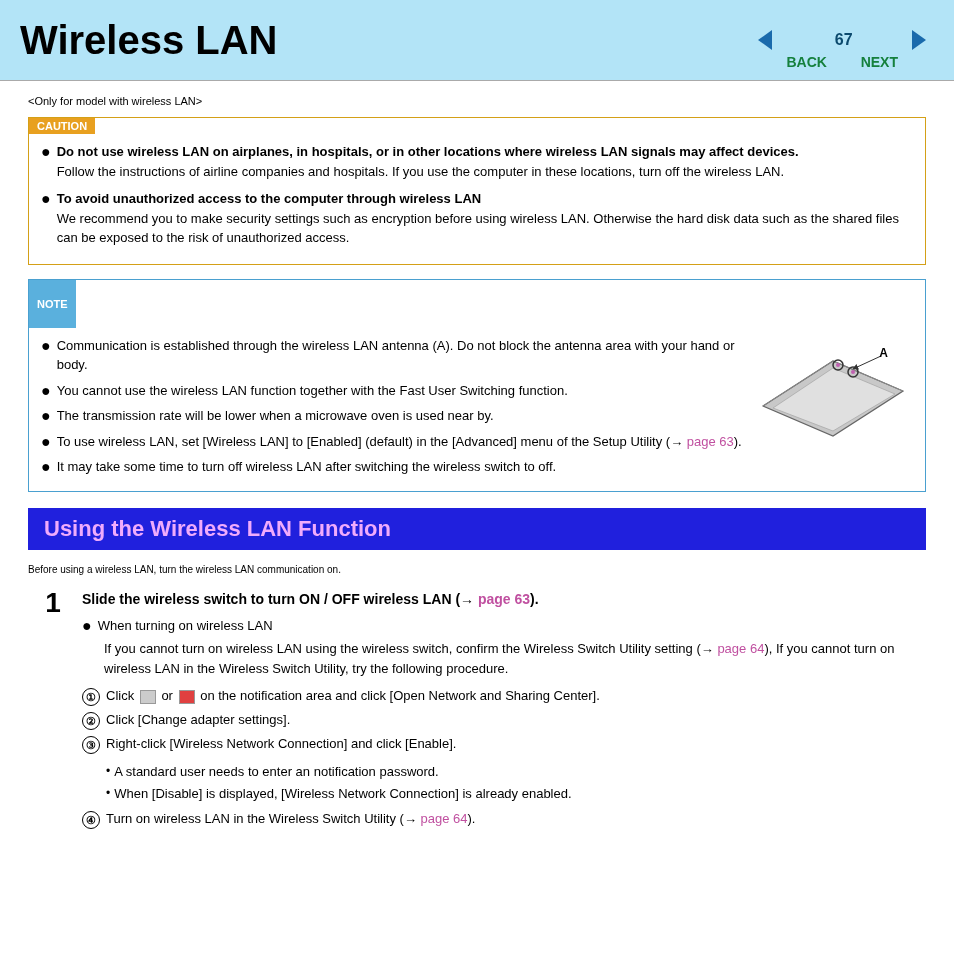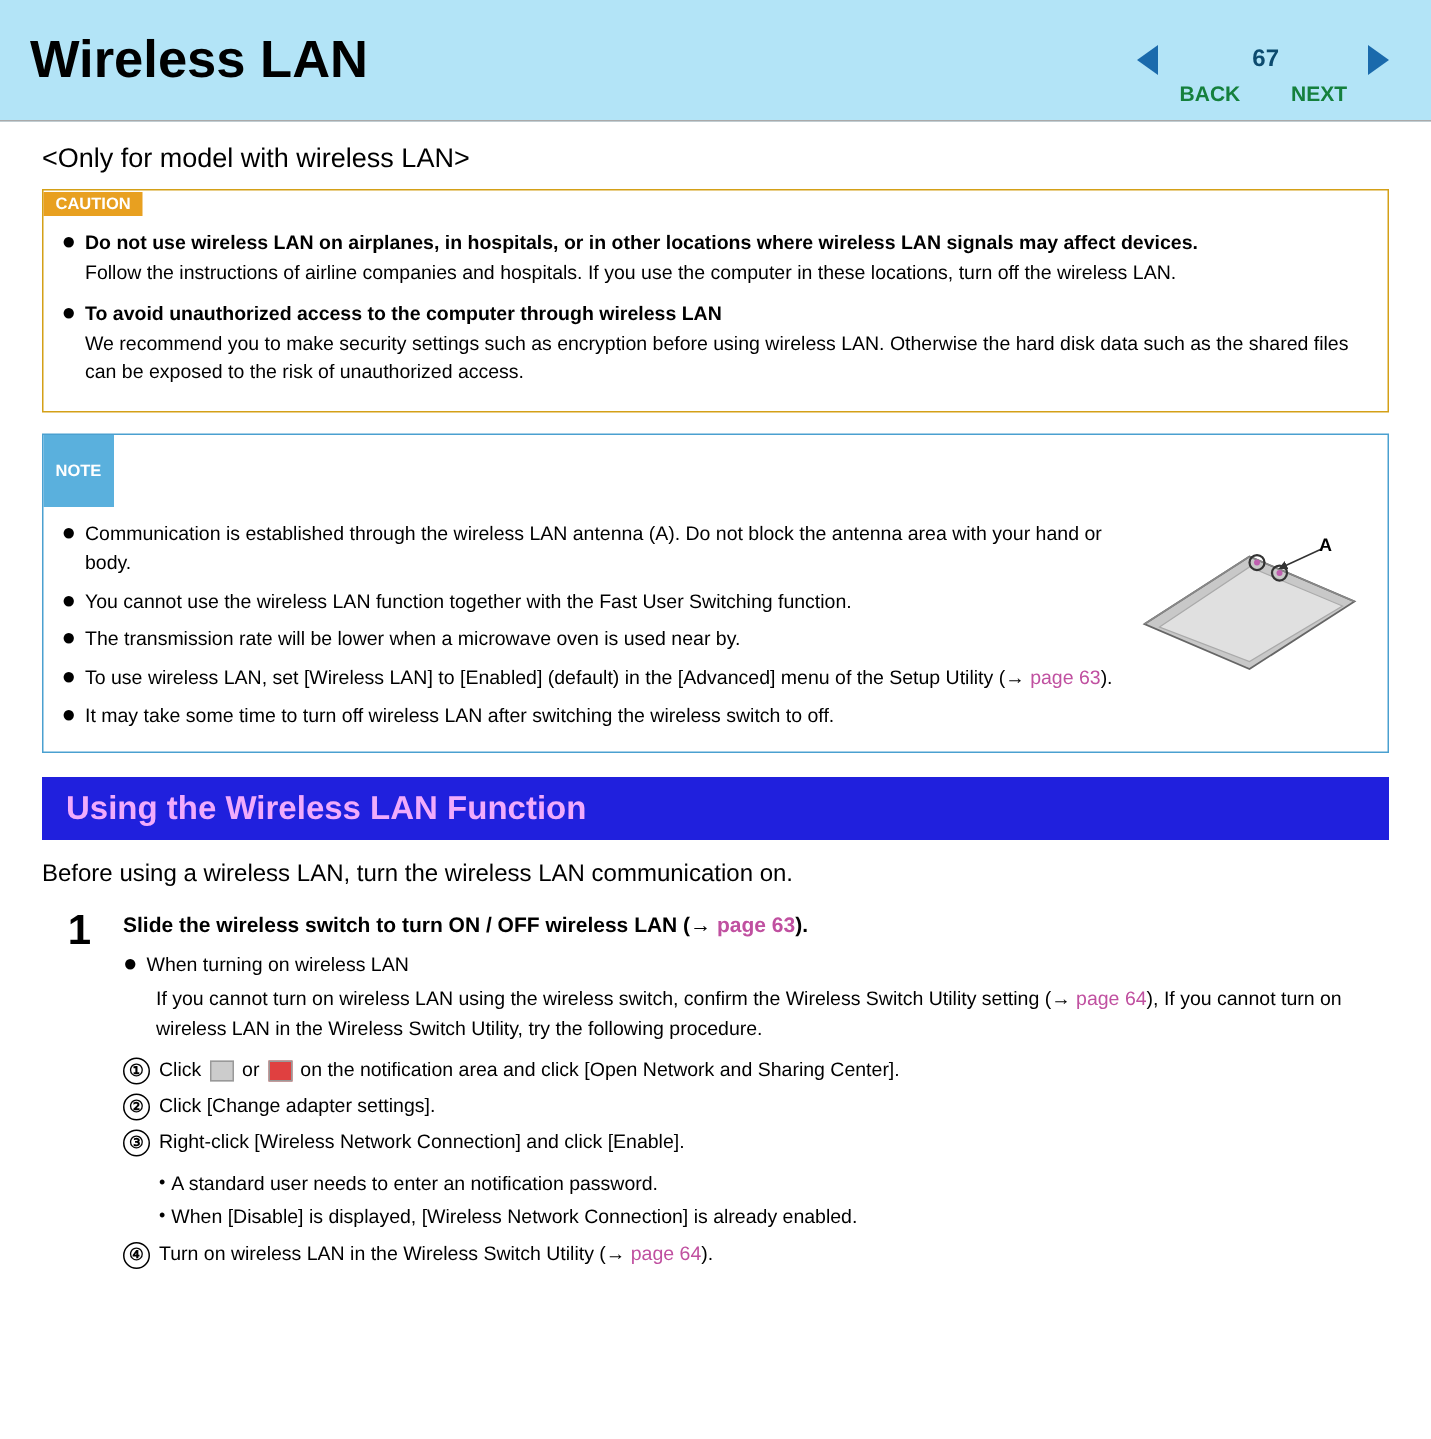--- a/index.html
+++ b/index.html
@@ -15,21 +15,21 @@
     
     .header {
       background: #b3e4f7;
       padding: 10px 20px;
       display: flex;
       align-items: center;
       justify-content: space-between;
       border-bottom: 1px solid #aaa;
     }
     .header-title {
-      font-size: 35px;
+      font-size: 40px;
       font-weight: bold;
       color: #000;
     }
     .nav-controls {
       display: flex;
       align-items: center;
       gap: 8px;
     }
     .nav-arrow {
       width: 28px;
@@ -56,21 +56,21 @@
       margin-top: 44px;
     }
 
     
     .content {
       padding: 14px 28px 20px 28px;
     }
 
     
     .model-note {
-      font-size: 18px;
+      font-size: 11px;
       margin-bottom: 10px;
     }
 
     
     .caution-box {
       border: 1.5px solid #d4a017;
       margin-bottom: 14px;
     }
     .caution-label {
       background: #e8a020;
@@ -161,21 +161,21 @@
       color: #f0abfc;
       font-size: 22px;
       font-weight: bold;
       padding: 8px 16px;
       margin-bottom: 14px;
     }
 
     
     .section-intro {
       margin-bottom: 14px;
-      font-size: 16px;
+      font-size: 10px;
     }
 
     
     .subsection-heading {
       font-size: 16px;
       font-weight: bold;
       padding: 4px 12px;
       border-bottom: 2px solid #888;
       margin-bottom: 14px;
       background: #f0f0f0;

